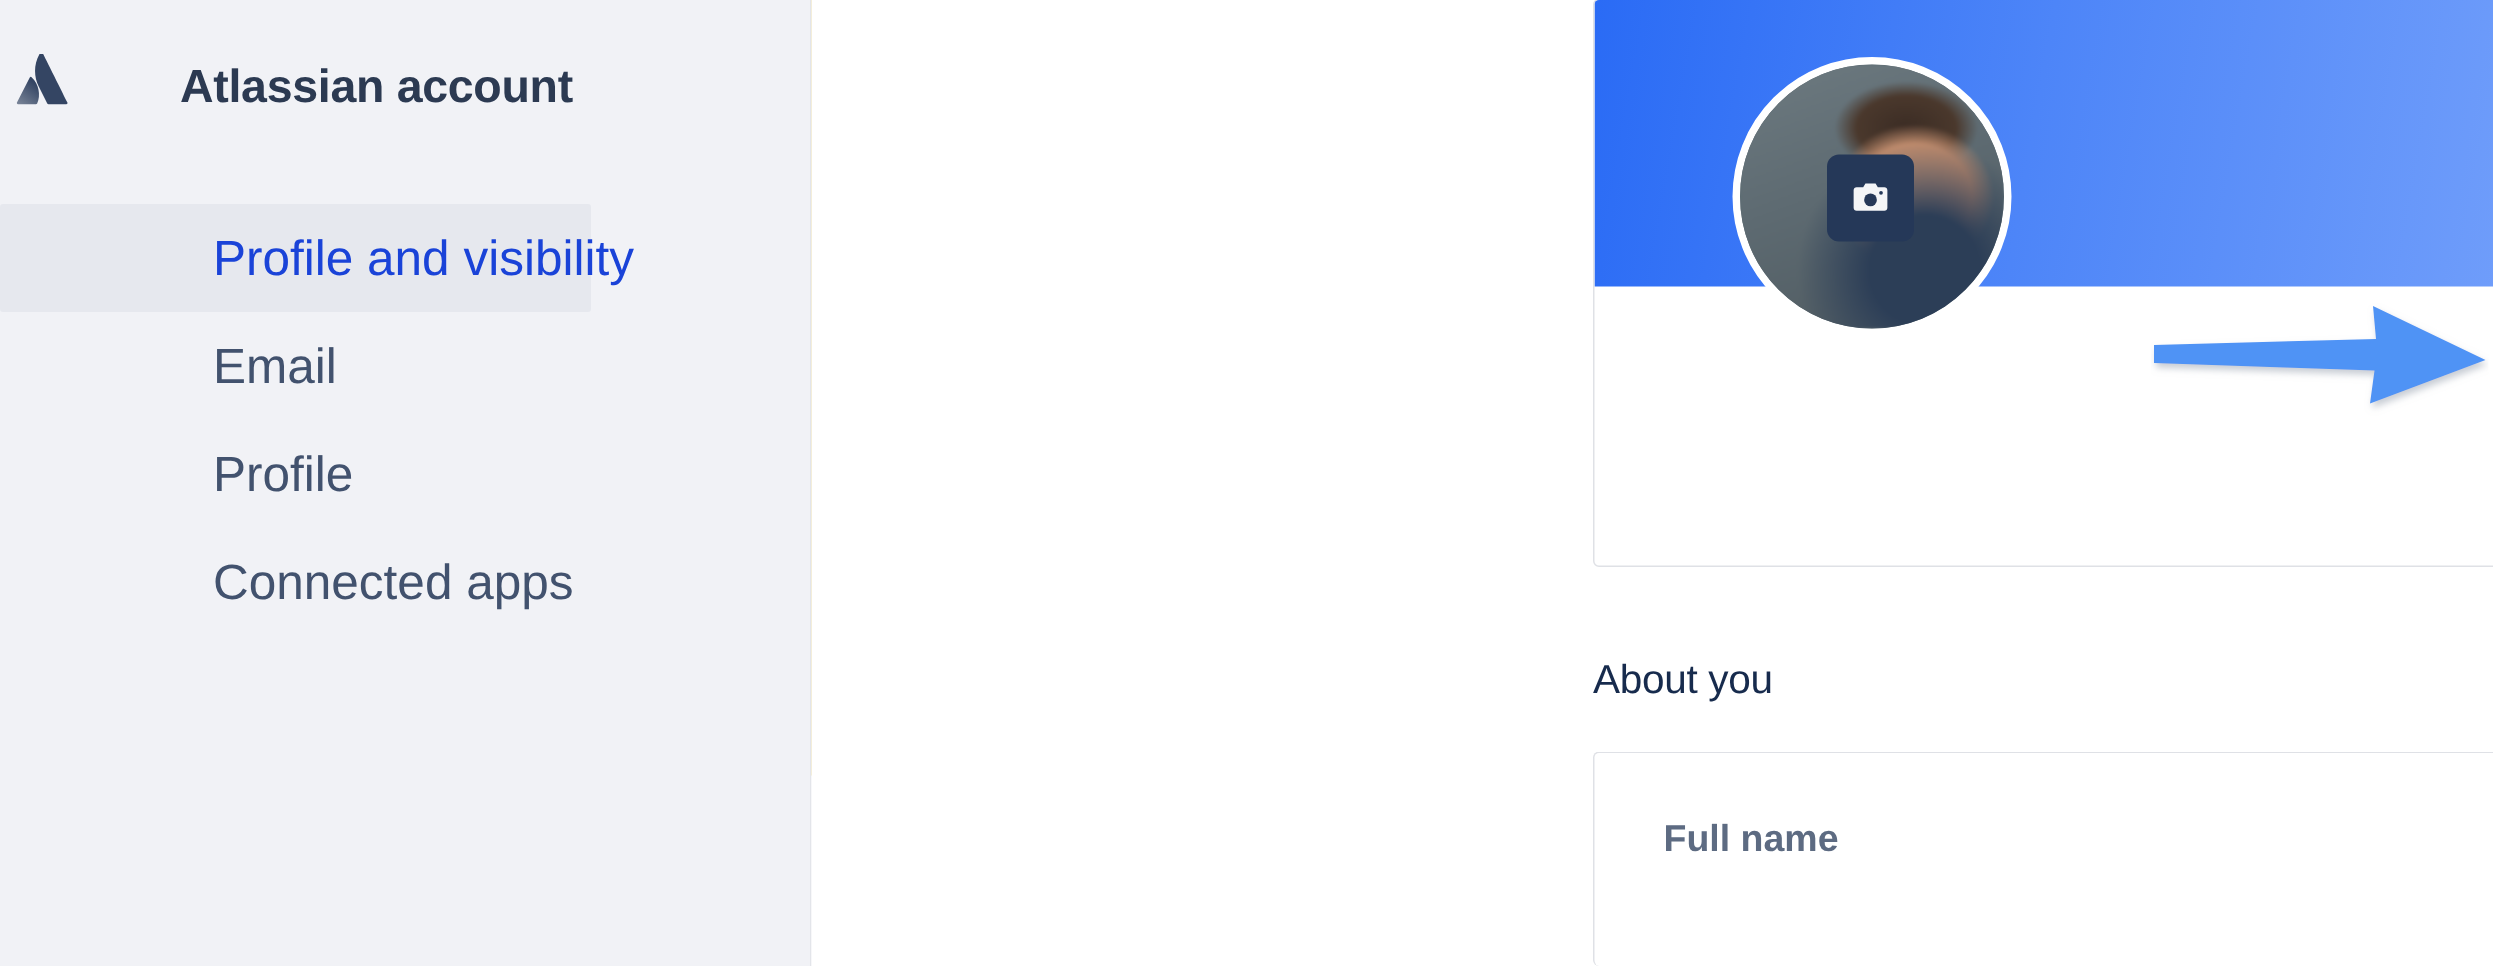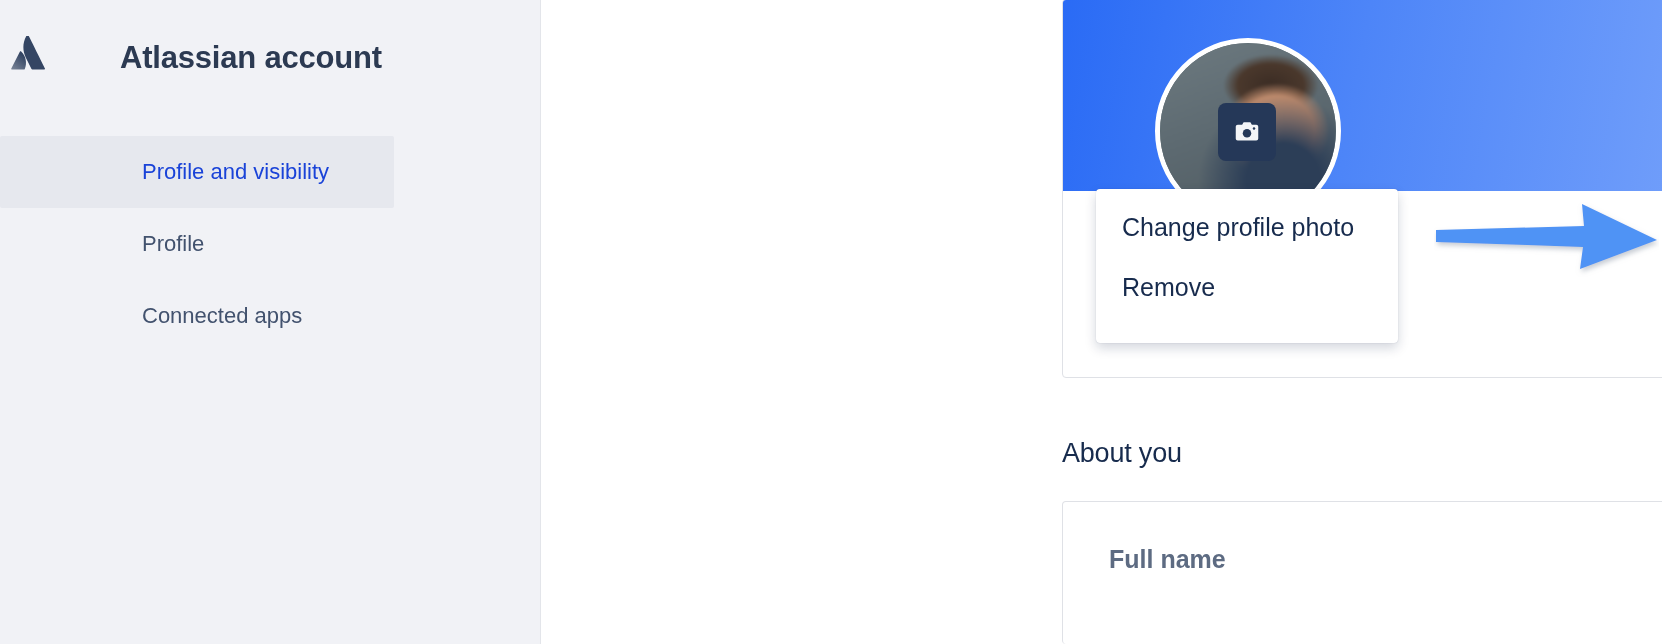--- a/index.html
+++ b/index.html
@@ -61,21 +61,21 @@
     top: 136px;
     width: 541px;
   }
 
   .nav-item {
     position: relative;
     height: 72px;
     display: flex;
     align-items: center;
     padding-left: 142px;
-    font-size: 22px;
+    font-size: 33px;
     color: #42526e;
     cursor: pointer;
     white-space: nowrap;
   }
 
   .nav-item.selected {
     background: #e6e8ee;
     color: #1a43d8;
     width: 394px;
     border-radius: 2px;
@@ -244,20 +244,23 @@
         </svg>
       </div>
       <div id="app-title">Atlassian account</div>
     </div>
 
     <nav id="sidebar-nav">
       <div class="nav-item selected">
         <span>Profile and visibility</span>
       </div>
       <div class="nav-item">
+        <span>Email</span>
+      </div>
+      <div class="nav-item">
         <span>Profile</span>
       </div>
       <div class="nav-item">
         <span>Connected apps</span>
       </div>
     </nav>
   </div>
 
   <div id="main">
 
@@ -269,28 +272,20 @@
         <div id="camera-badge">
           <svg viewBox="0 0 24 24" width="30" height="30" aria-hidden="true">
             <path d="M9.3 4.2 L14.7 4.2 L15.9 6.2 L19.4 6.2 C20.3 6.2 21 6.9 21 7.8 L21 17.2 C21 18.1 20.3 18.8 19.4 18.8 L4.6 18.8 C3.7 18.8 3 18.1 3 17.2 L3 7.8 C3 6.9 3.7 6.2 4.6 6.2 L8.1 6.2 Z" fill="#f4f5f7"></path>
             <circle cx="12" cy="13.0" r="3.4" fill="#253858"></circle>
             <circle cx="17.6" cy="9.2" r="1.0" fill="#253858"></circle>
           </svg>
         </div>
       </div>
     </div>
 
-    <div id="photo-menu">
-      <div class="menu-item" id="menu-item-change">
-        <span>Change profile photo</span>
-      </div>
-      <div class="menu-item">
-        <span>Remove</span>
-      </div>
-    </div>
 
     <div id="about-heading">About you</div>
 
     <div id="about-card">
       <div id="full-name-label">Full name</div>
     </div>
 
     <div id="annotation-arrow">
       <svg viewBox="0 0 225 100" width="225" height="100" aria-hidden="true">
         <defs>

